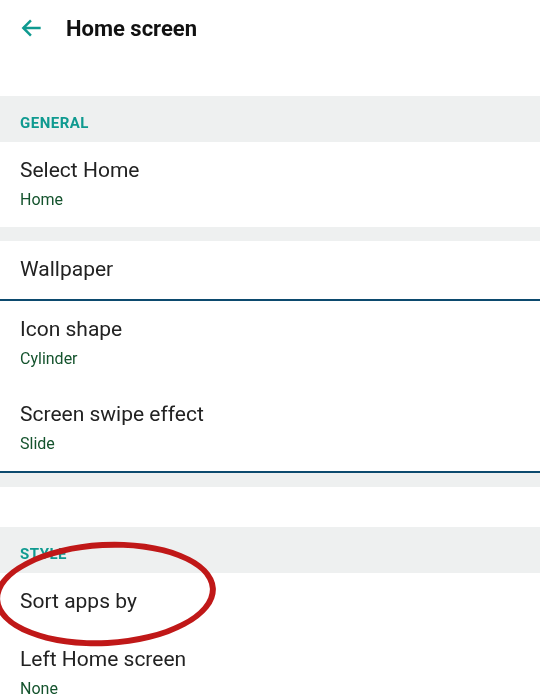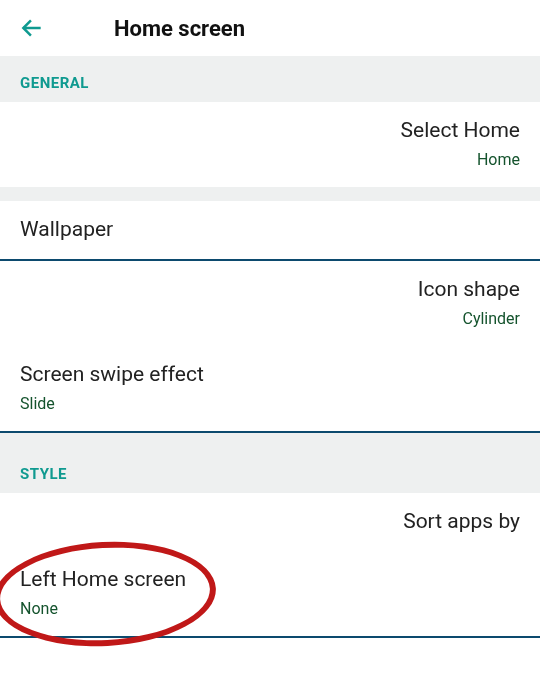--- a/index.html
+++ b/index.html
@@ -1,24 +1,24 @@
 <!DOCTYPE html>
 <html><head>
 <meta charset="utf-8">
 <style>
   * { box-sizing: border-box; margin: 0; padding: 0; }
   html, body { width: 540px; height: 700px; font-family: -apple-system, Roboto, "Helvetica Neue", Arial, sans-serif; background: #fff; color: #111; }
   .screen { width: 540px; height: 700px; background: #fff; overflow: hidden; position: relative; }
-  .app-bar { display: flex; align-items: center; height: 56px; padding: 0 16px; background: #fff; gap: 48px; }
+  .app-bar { display: flex; align-items: center; height: 56px; padding: 0 16px; background: #fff; }
   .app-bar .back { width: 32px; height: 32px; display: flex; align-items: center; justify-content: center; color: #0f9a90; margin-right: 18px; }
   .app-bar .title { font-size: 22px; font-weight: 700; color: #111; }
-  .section-header { background: #eef0f0; padding: 18px 20px 10px 20px; font-size: 15px; font-weight: 700; letter-spacing: 0.5px; color: #0f9a90; }
+  .section-header { background: #eef0f0; padding: 18px 20px 10px 20px; font-size: 15px; font-weight: 700; letter-spacing: 0.5px; color: #0f9a90; margin-top: 40px; }
   .gap { background: #eef0f0; height: 14px; }
   .item { background: #fff; padding: 16px 20px 18px 20px; border-bottom: 2px solid #0c4a6e; }
-  .item.last-in-group { border-bottom: none; text-align: right; }
+  .item.last-in-group { border-bottom: none; }
   .item .primary { font-size: 21px; color: #222; }
   .item .secondary { font-size: 16px; color: #14532d; margin-top: 8px; }
   .highlight-ellipse { position: absolute; border: 6px solid #c01818; border-radius: 50%; pointer-events: none; }
   
   .back svg { width: 26px; height: 26px; stroke: #0f9a90; stroke-width: 2.3; fill: none; }
 </style>
 </head>
 <body>
 
 <div class="screen">

